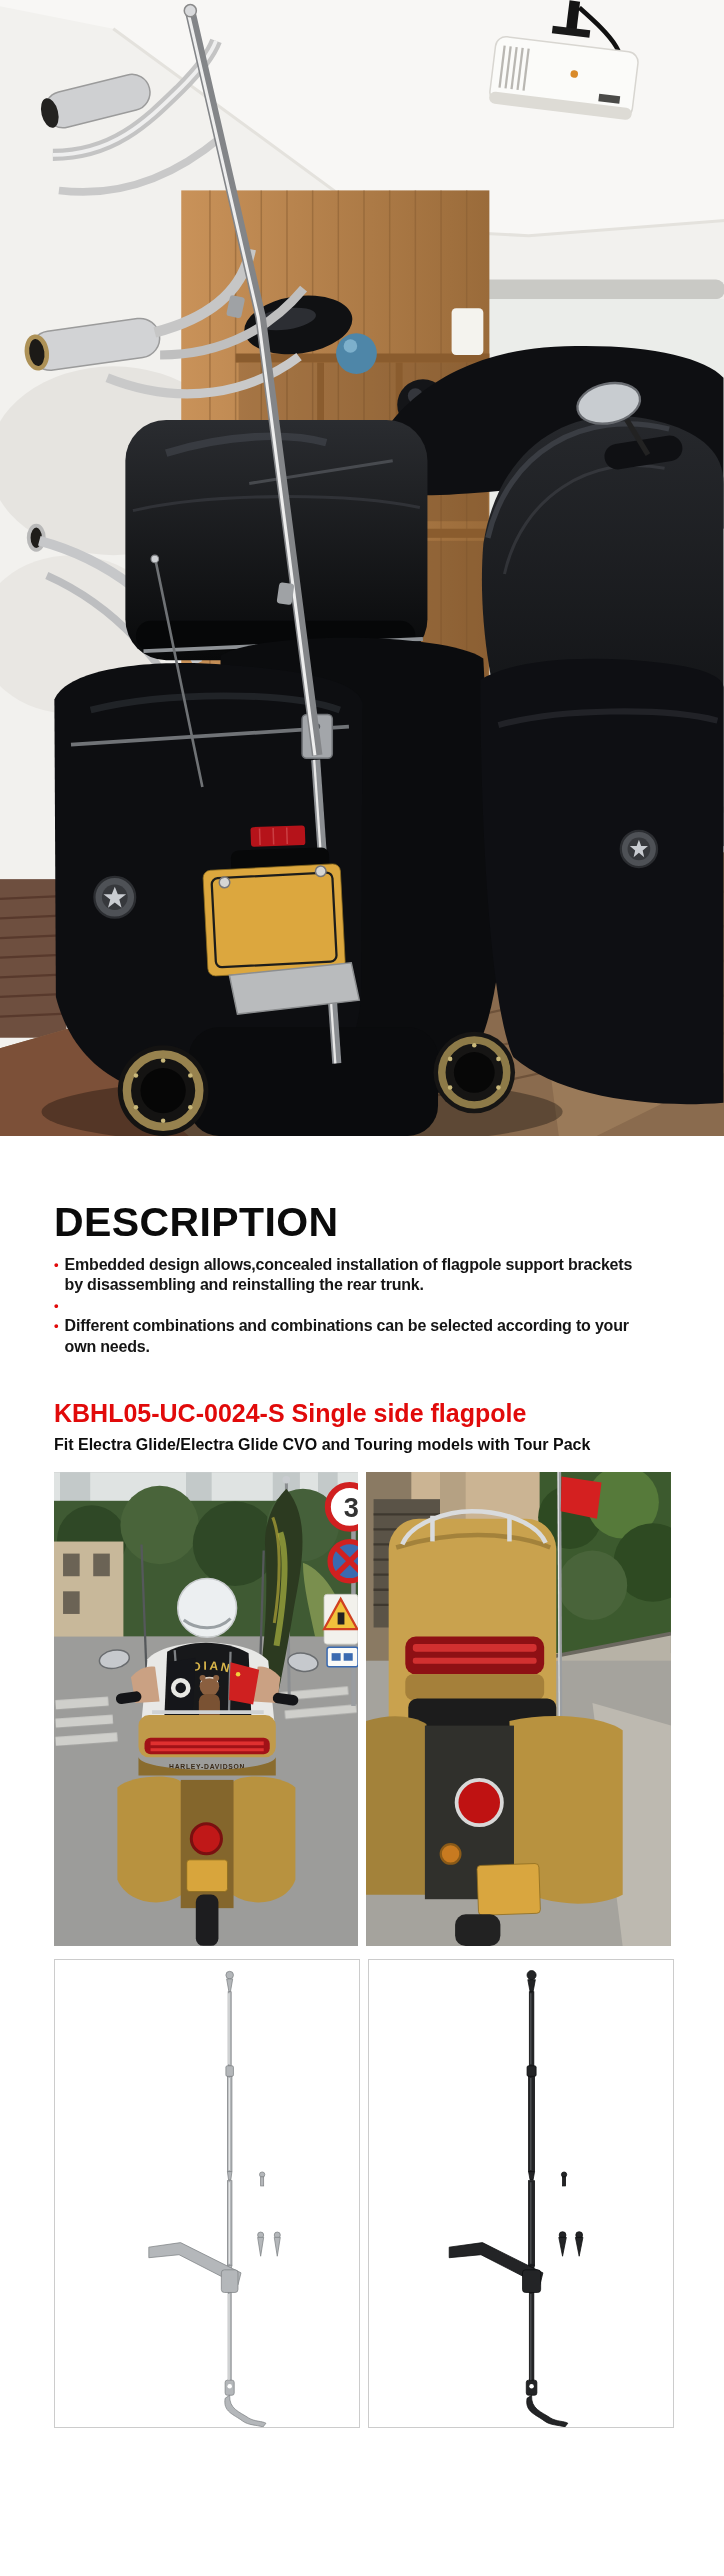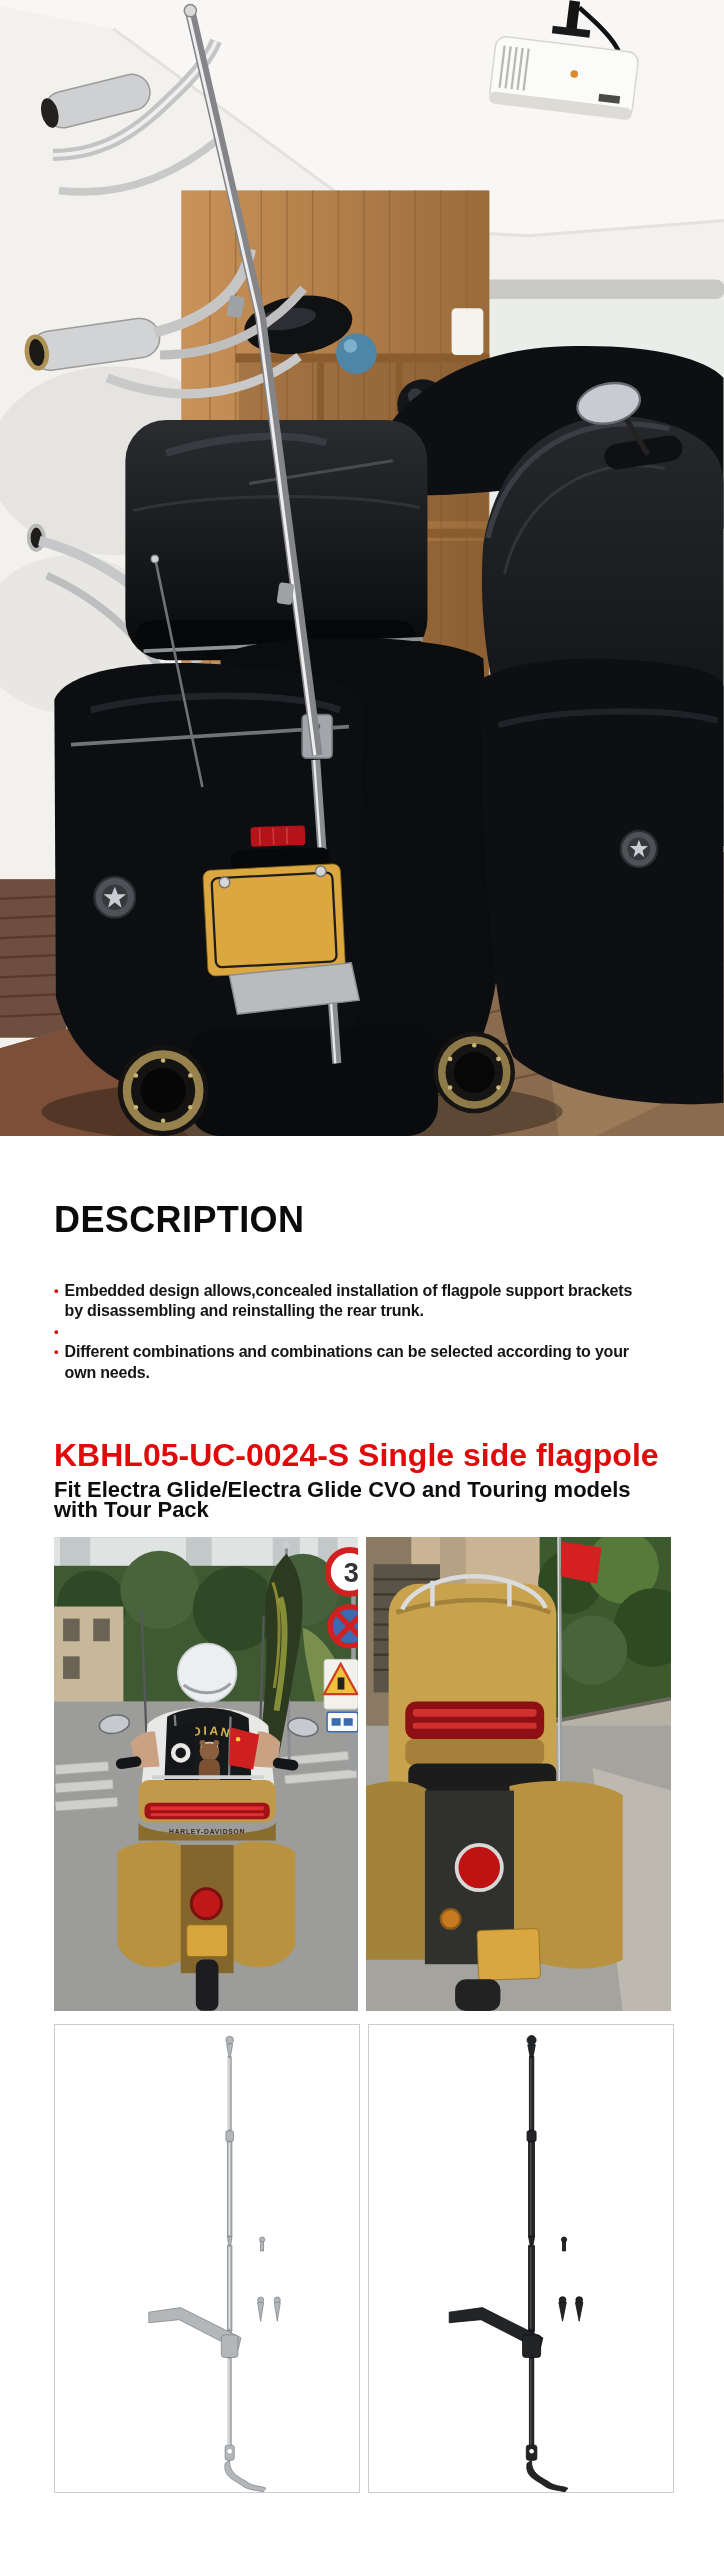--- a/index.html
+++ b/index.html
@@ -11,33 +11,33 @@
     padding-bottom:4.5px;
   }
   :root{
     --red:#e10a0a;
     --border:#cccccc;
   }
   svg{display:block;}
   .hero{display:block;}
   .content{margin-left:54px;margin-right:45px;}
   h1.desc-title{
-    font-size:36px;font-weight:bold;line-height:1;
-    letter-spacing:0.4px;margin:66px 0 43px 0;color:#0b0b0b;
+    font-size:41px;font-weight:bold;line-height:1;
+    letter-spacing:0.4px;margin:66px 0 12px 0;color:#0b0b0b;
   }
   ul.bullets{list-style:none;margin:0;padding:0;
     font-size:16px;font-weight:bold;line-height:20.4px;letter-spacing:-0.2px;color:#151515;}
   ul.bullets li{display:flex;align-items:flex-start;}
   .bullet-mark{color:var(--red);width:10.6px;flex:0 0 10.6px;font-size:13px;line-height:20.4px;}
   .bullet-text{white-space:pre-line;}
   h2.code-title{
-    color:var(--red);font-size:32px;font-weight:bold;line-height:1;
-    margin:56px 0 9px 0;letter-spacing:0;
+    color:var(--red);font-size:25px;font-weight:bold;line-height:1;
+    margin:44px 0 9px 0;letter-spacing:0;
   }
-  p.fit-line{font-size:22px;font-weight:bold;line-height:20.4px;margin:0;white-space:pre-line;color:#0d0d0d;}
+  p.fit-line{font-size:16px;font-weight:bold;line-height:20.4px;margin:0;white-space:pre-line;color:#0d0d0d;}
   .row{display:flex;gap:8.3px;}
   .photo-row{margin-top:16.6px;}
   .box-row{margin-top:13px;}
   .pbox{width:304px;height:467px;border:0.8px solid var(--border);background:#fff;}
 </style>
 </head>
 <body>
 
 <svg class="hero" width="725" height="1136" viewBox="0 0 960 1504">
   <defs>

